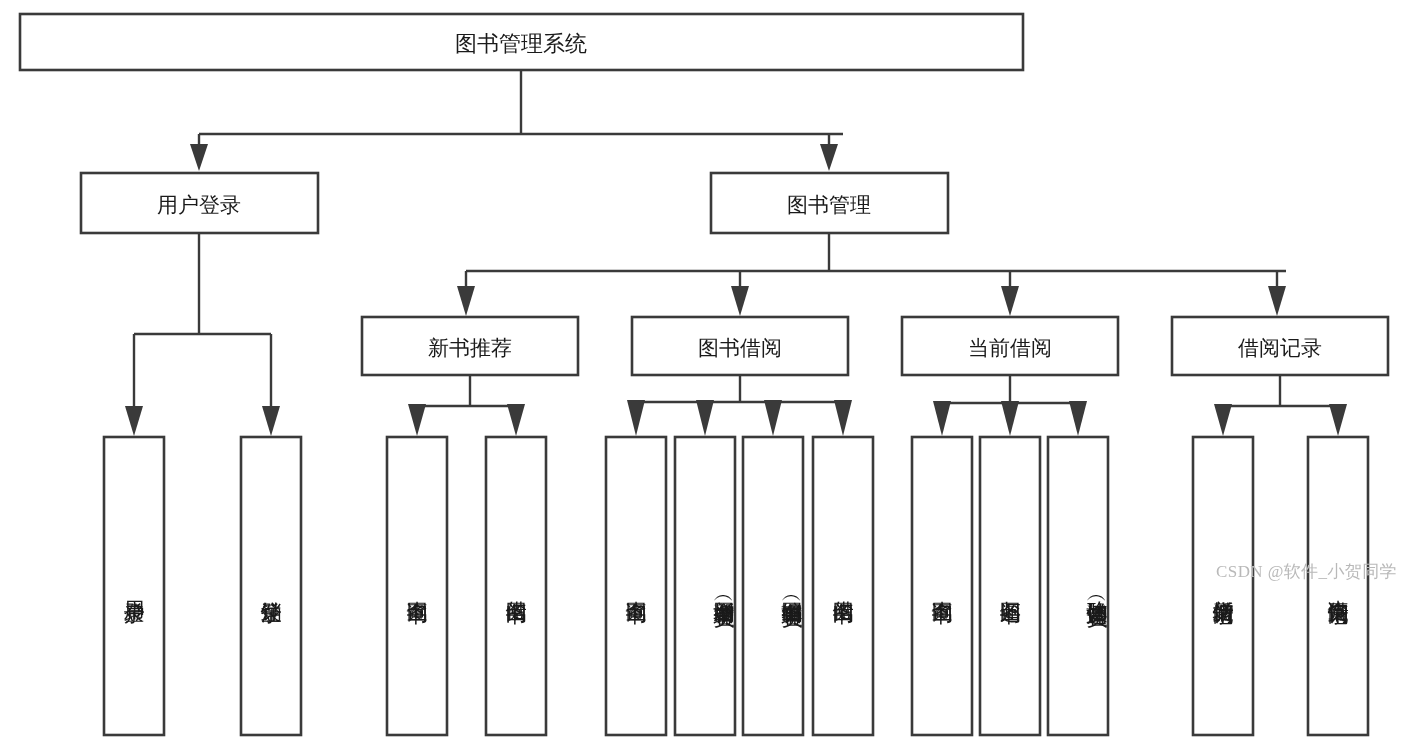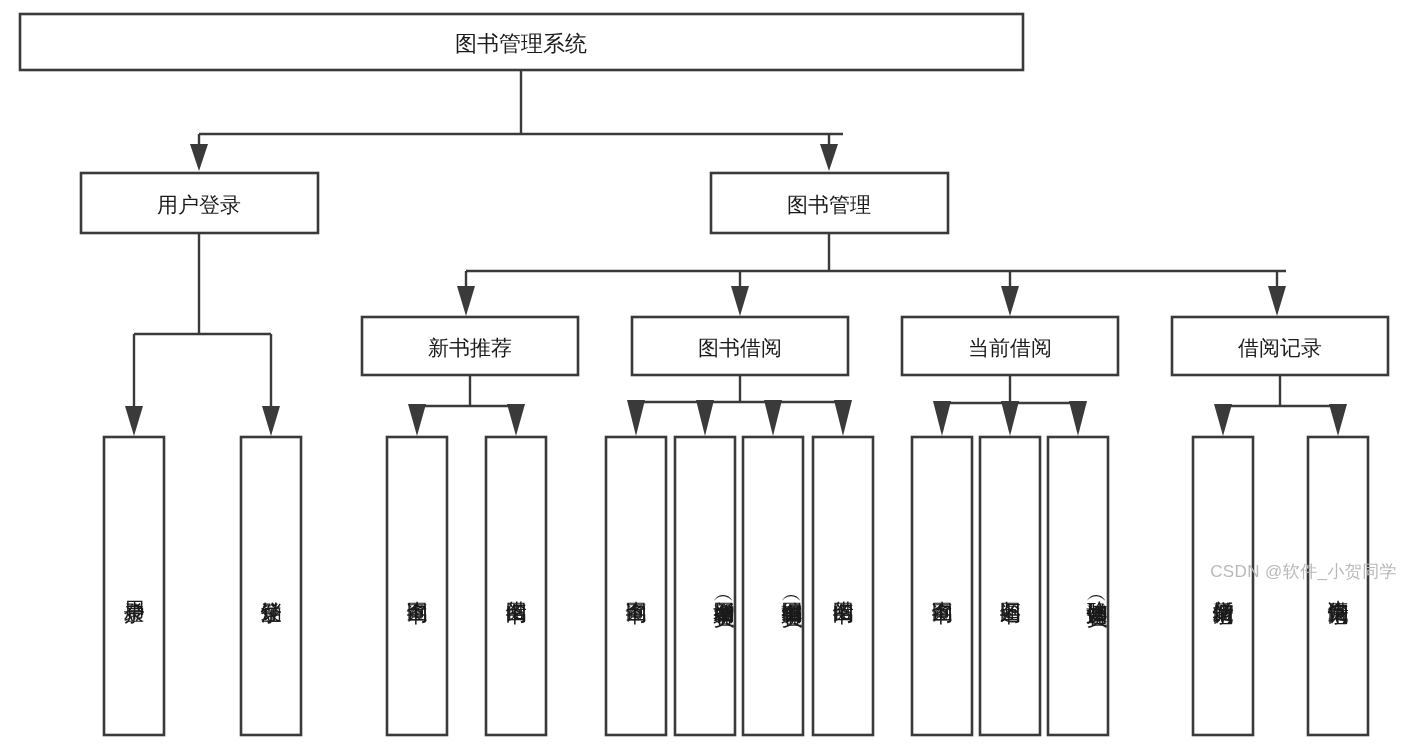--- a/index.html
+++ b/index.html
@@ -66,21 +66,21 @@
     text-orientation: upright;
     white-space: nowrap;
     letter-spacing: 1px;
     text-align: center;
     pointer-events: none;
   }
   .watermark {
     position: absolute;
     right: 8px;
     bottom: 4px;
-    font-family: Liberation Sans, sans-serif;
+    font-family: Liberation Serif, serif;
     font-size: 17px;
     color: #b9b9b9;
     white-space: nowrap;
     letter-spacing: 0.4px;
     text-align: right;
   }
 </style>
 </head>
 <body>
 

